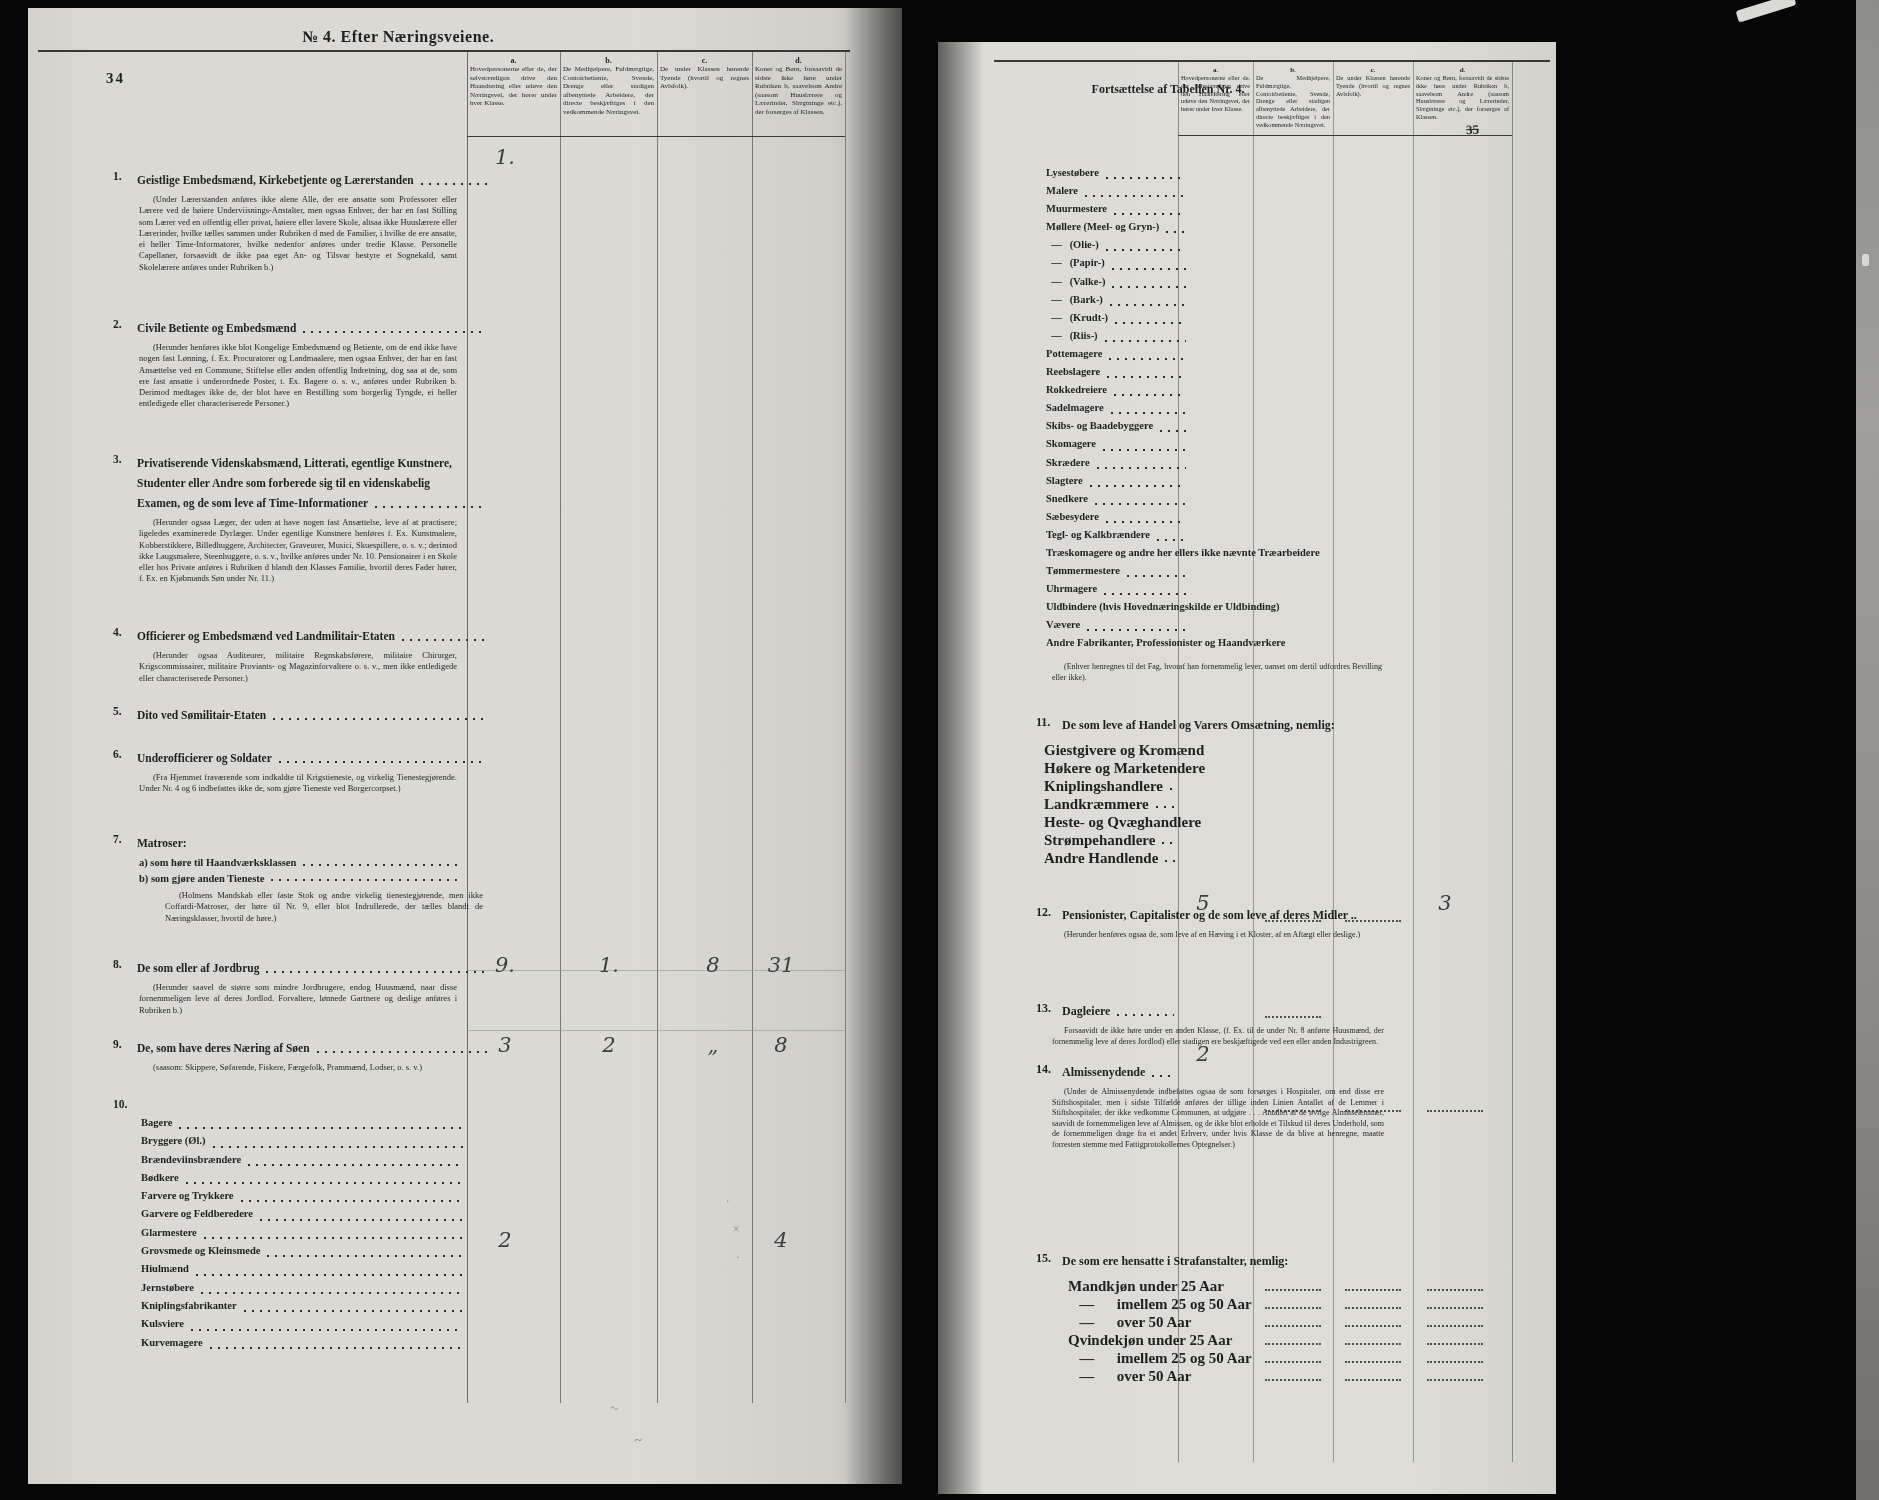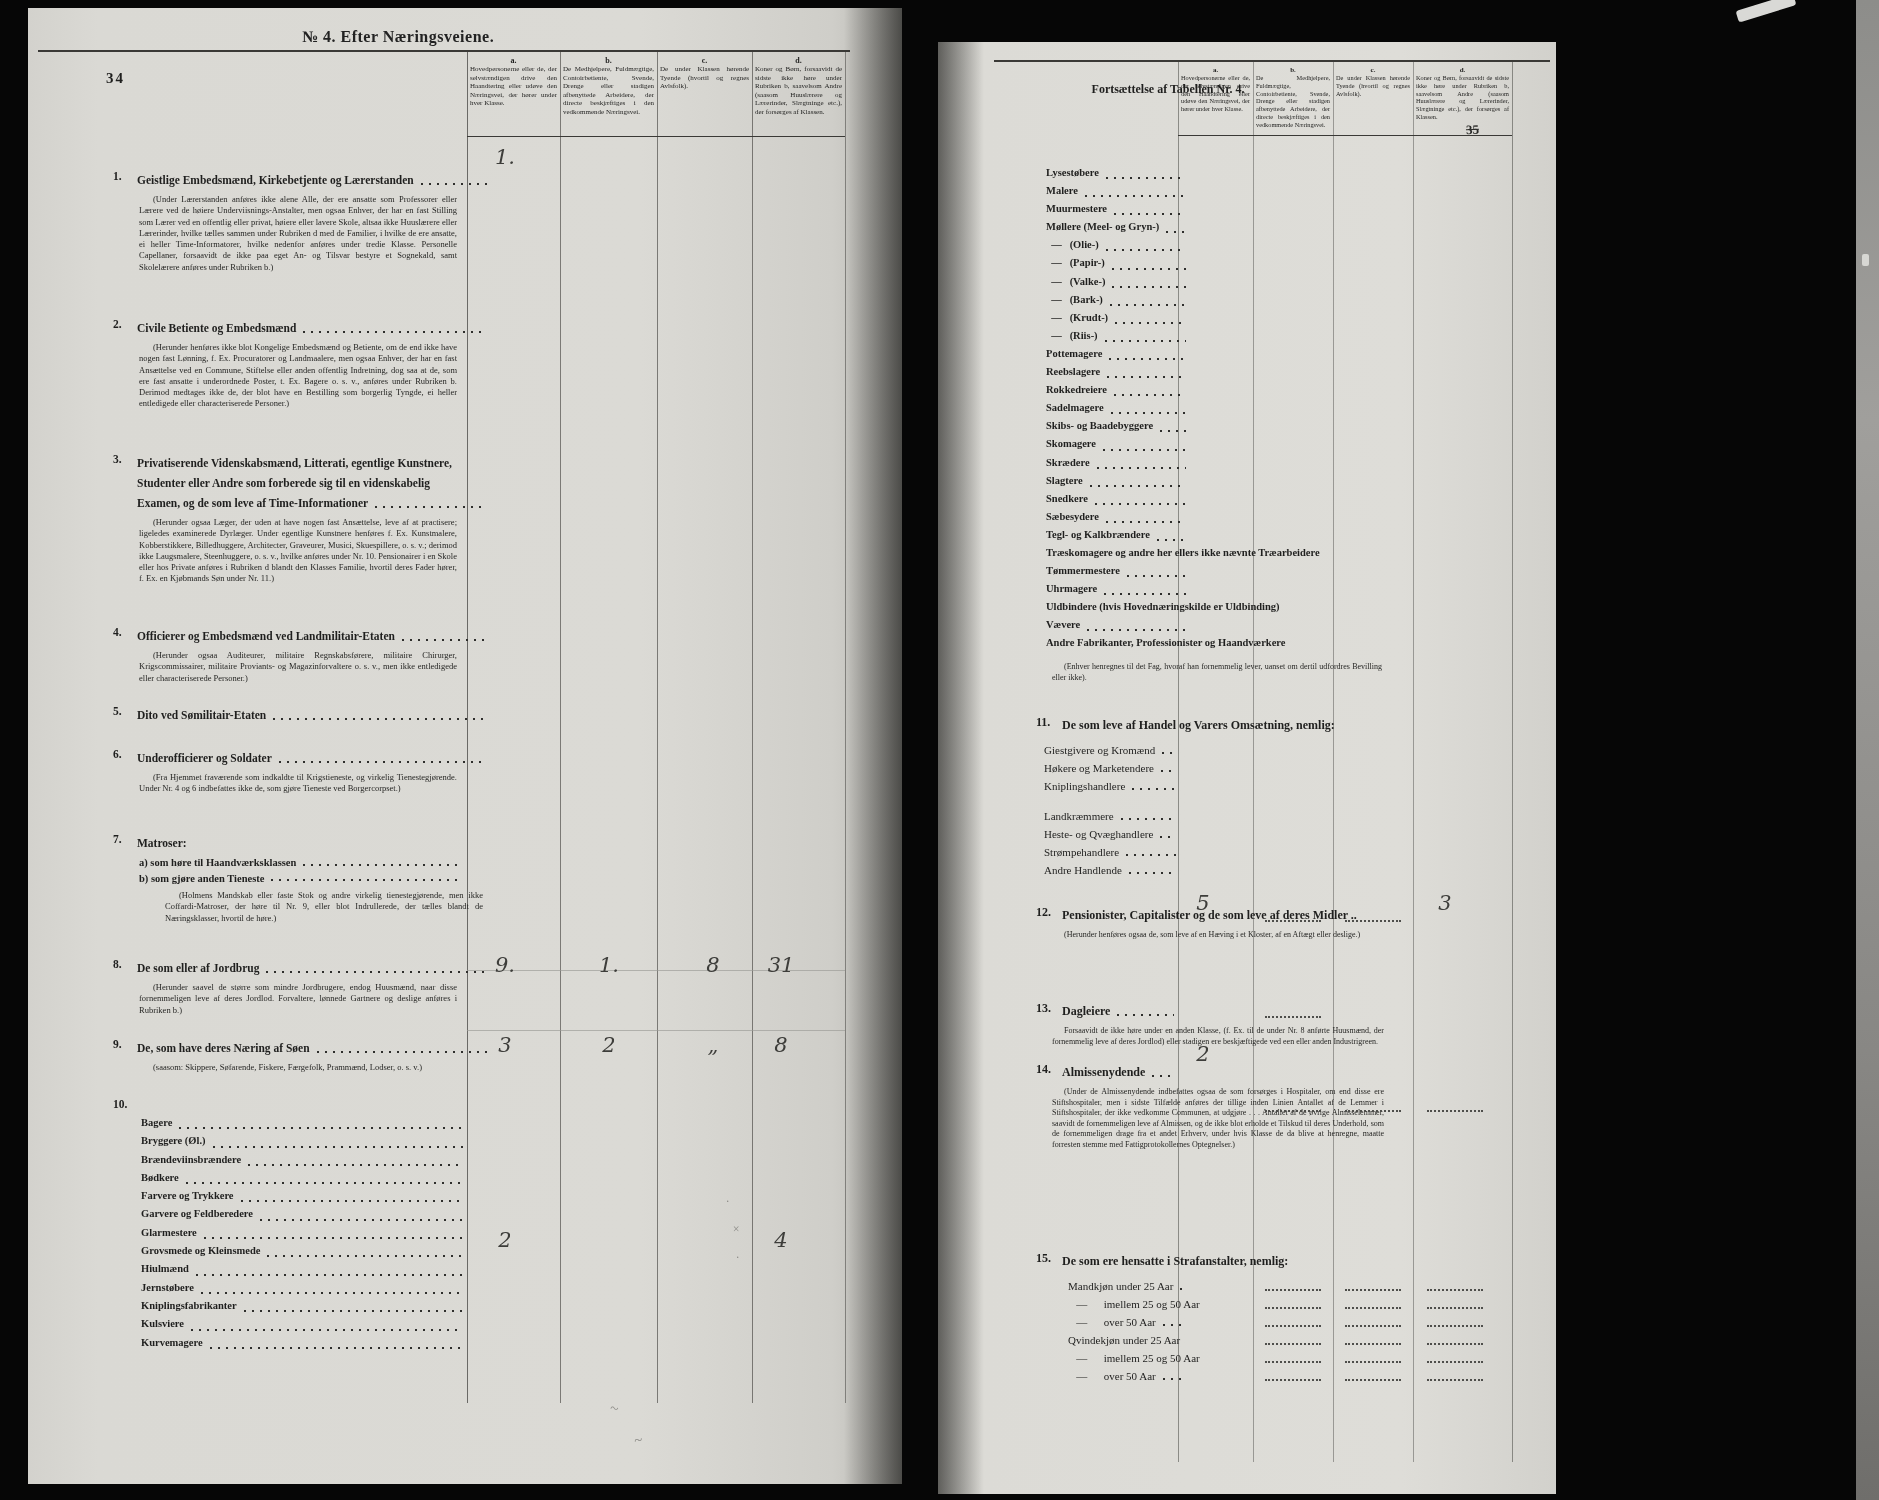--- a/index.html
+++ b/index.html
@@ -67,21 +67,21 @@
     line-height:10.8px;text-align:justify;text-indent:12px;color:#262624;}
   .rrow{position:absolute;left:98px;width:480px;}
   .rmain{display:flex;width:140px;}
   .rnum{width:26px;font-weight:bold;font-size:12px;flex:none;}
   .rlabel-wrap{flex:1;min-width:0;display:flex;line-height:20px;}
   .rlabel-wrap .txt{font-weight:bold;font-size:12px;white-space:pre;}
   .rnote{margin:5px 0 0 16px;width:332px;font-size:8px;line-height:10.6px;
     text-align:justify;text-indent:12px;color:#262624;}
   .rsubs{margin-top:6px;}
   .rsub{display:flex;line-height:18px;}
-  .rsub .txt{font-weight:normal;font-size:11px;white-space:pre;}
+  .rsub .txt{font-weight:bold;font-size:15px;white-space:pre;}
 
   .hand{position:absolute;width:50px;text-align:center;font-family:"DejaVu Serif",serif;
     font-style:italic;font-size:21px;color:#3d3d3a;}
   .cdots{position:absolute;width:56px;height:0;border-top:2px dotted #4e4e4b;}
   .stray{position:absolute;color:#8d8c88;font-size:12px;font-style:italic;}
 </style>
 </head>
 <body>
 
 <div class="scan">
@@ -473,21 +473,21 @@
               <span class="dotfill"></span>
             </div>
             <div class="rsub" style="width: 134px;">
               <span class="txt">Høkere og Marketendere</span>
               <span class="dotfill"></span>
             </div>
             <div class="rsub" style="width: 134px;">
               <span class="txt">Kniplingshandlere</span>
               <span class="dotfill"></span>
             </div>
-            <div class="rsub" style="width: 134px; margin-top: 12px;">
+            <div class="rsub" style="width: 134px;">
               <span class="txt">Landkræmmere</span>
               <span class="dotfill"></span>
             </div>
             <div class="rsub" style="width: 134px;">
               <span class="txt">Heste- og Qvæghandlere</span>
               <span class="dotfill"></span>
             </div>
             <div class="rsub" style="width: 134px;">
               <span class="txt">Strømpehandlere</span>
               <span class="dotfill"></span>

